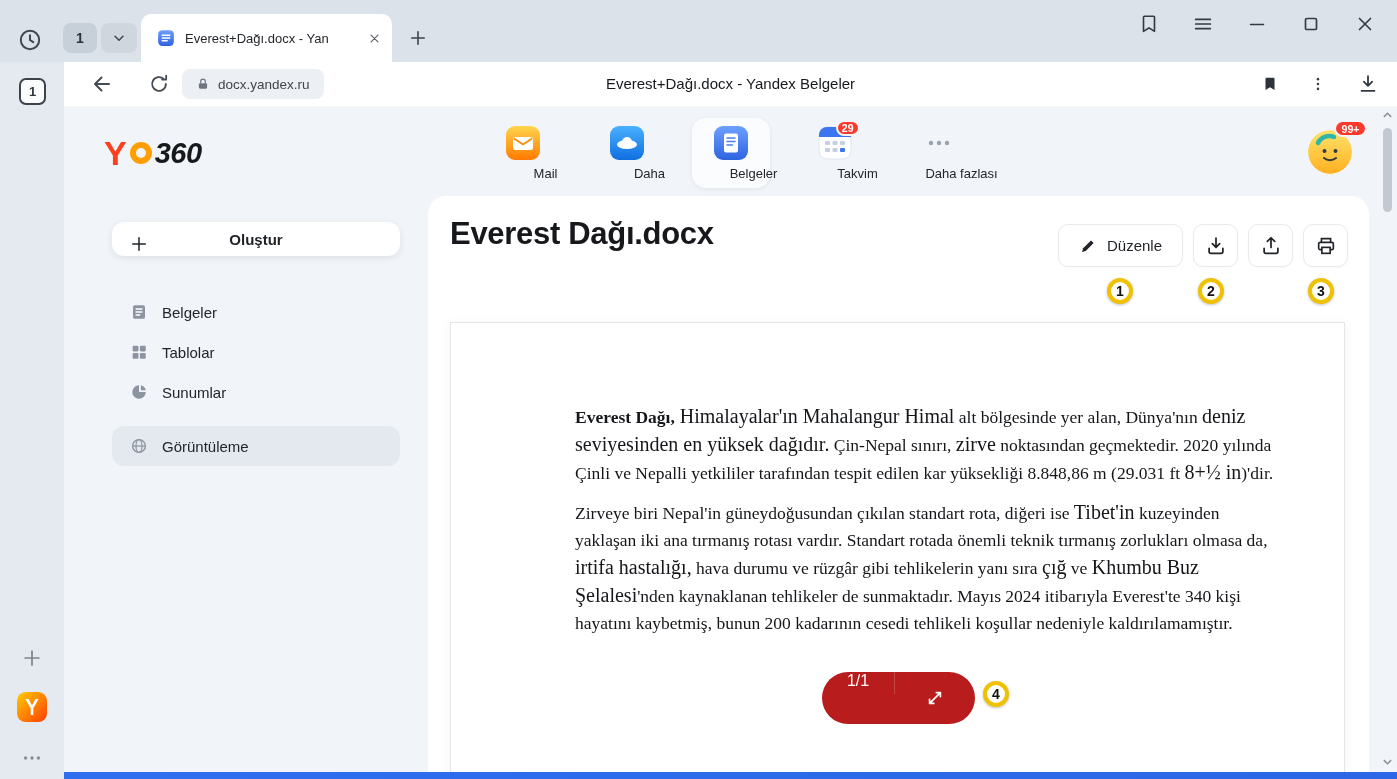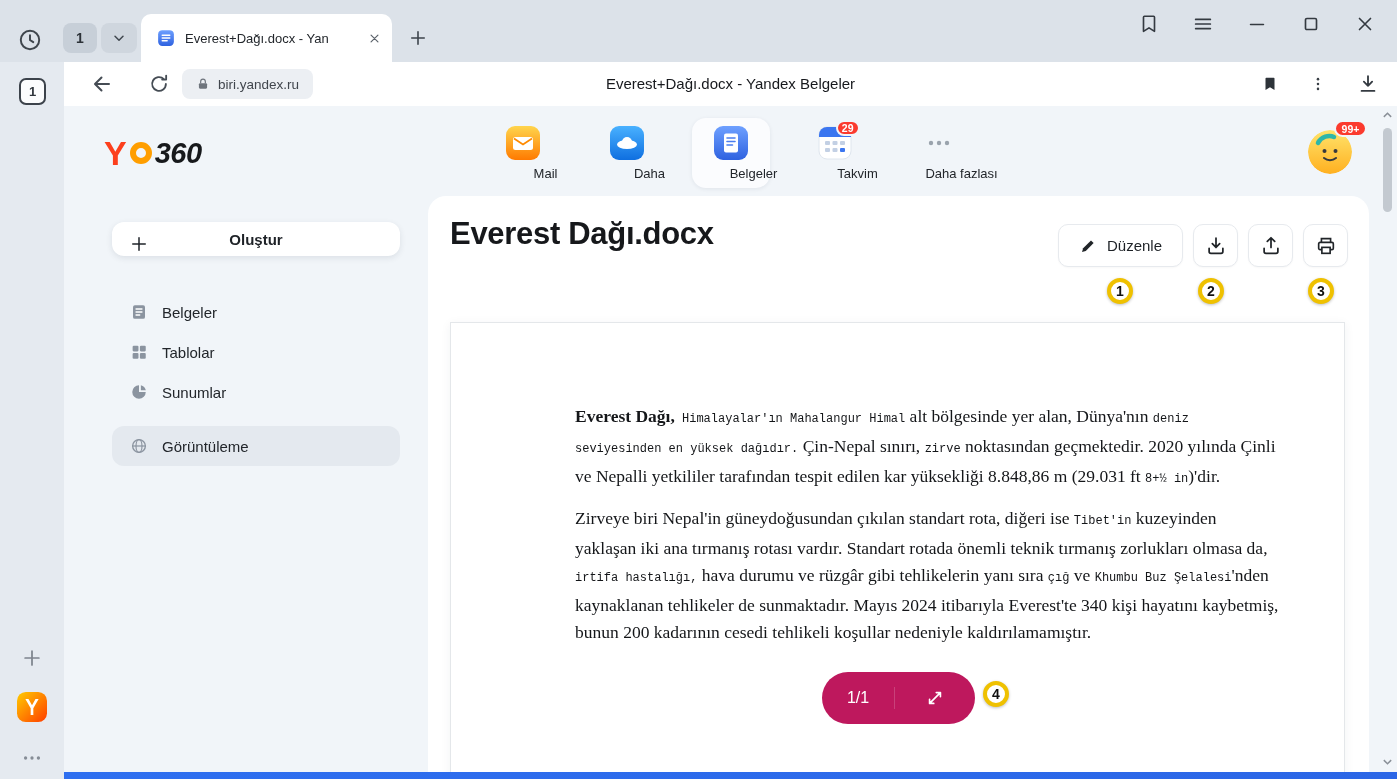--- a/index.html
+++ b/index.html
@@ -68,24 +68,24 @@
   .actions { position:absolute; top:28px; right:21px; display:flex; gap:10px; }
   .btn { background:#fff; border:1px solid #e7eaee; border-radius:10px; box-shadow:0 1px 2px rgba(0,0,0,.03); display:flex; align-items:center; justify-content:center; }
   .btn-edit { height:43px; width:125px; gap:10px; font-size:15px; font-weight:400; color:#1d2126; }
   .btn-sq { width:45px; height:43px; }
   .ann { position:absolute; width:26px; height:26px; border:4px solid #efc100; border-radius:50%; background:#fff; display:flex; align-items:center; justify-content:center; font-weight:700; font-size:14px; color:#111; box-shadow:0 1px 3px rgba(0,0,0,.25); }
   .ann1 { left:679px; top:82px; } .ann2 { left:770px; top:82px; } .ann3 { left:880px; top:82px; } .ann4 { left:555px; top:485px; }
 
   .page { position:absolute; left:22px; right:24px; top:126px; bottom:4px; background:#fff; border:1px solid #e4e7ea; box-shadow:0 2px 10px rgba(40,50,60,.06); overflow:hidden; }
   .doc-text { position:absolute; left:124px; right:64px; top:80px; font-family:"Liberation Serif",serif; font-size:17.5px; line-height:27px; color:#141619; }
   .doc-text p { margin-bottom:12px; }
-  .run-sans { font-family:Liberation Mono, monospace; font-size:12px; }
+  .run-sans { font-family:Liberation Serif, serif; font-size:20px; }
   .run-b { font-weight:700; }
 
-  .pager { position:absolute; left:394px; top:476px; width:153px; height:52px; background:#be185d; border-radius:28px; display:flex; align-items:center; color:#fff; }
+  .pager { position:absolute; left:394px; top:476px; width:153px; height:52px; background:#b91c1c; border-radius:28px; display:flex; color:#fff; }
   .pager-count { width:72px; text-align:center; font-size:16px; }
   .pager-sep { width:1px; height:22px; background:rgba(255,255,255,.18); }
   .pager-expand { flex:1; display:flex; align-items:center; justify-content:center; }
 
   
   .sb { position:absolute; right:3px; top:4px; bottom:12px; width:13px; }
   .sb-up { position:absolute; top:0; left:1px; width:11px; height:11px; }
   .sb-thumb { position:absolute; top:18px; left:2px; width:9px; height:84px; background:#c3c9d0; border-radius:5px; }
   .sb-down { position:absolute; bottom:0; left:1px; width:11px; height:11px; }
 
@@ -220,21 +220,21 @@
           <path d="M19.8 2.8v4.4h-4.4" fill="none" stroke="#454c54" stroke-width="2" stroke-linecap="round" stroke-linejoin="round"></path>
         </svg>
     </div>
     <div class="chip">
       <span class="icnbtn">
         <svg width="14" height="14" viewBox="0 0 24 24">
             <rect x="5" y="10.5" width="14" height="9.5" rx="2" fill="#6f757d"></rect>
             <path d="M8 10.5V7.5a4 4 0 0 1 8 0v3" fill="none" stroke="#6f757d" stroke-width="2"></path>
           </svg>
       </span>
-      <span class="chip-domain">biri.yandex.ru</span>
+      <span class="chip-domain">docx.yandex.ru</span>
     </div>
     <div class="pgtitle">Everest+Dağı.docx - Yandex Belgeler</div>
     <div class="abar-right">
       <div class="icnbtn">
         <svg width="18" height="18" viewBox="0 0 24 24">
             <path d="M7 3.5h10a1 1 0 0 1 1 1V20l-6-3.8L6 20V4.5a1 1 0 0 1 1-1z" fill="#2d3339"></path>
           </svg>
       </div>
       <div class="icnbtn">
         <svg width="18" height="18" viewBox="0 0 24 24">

